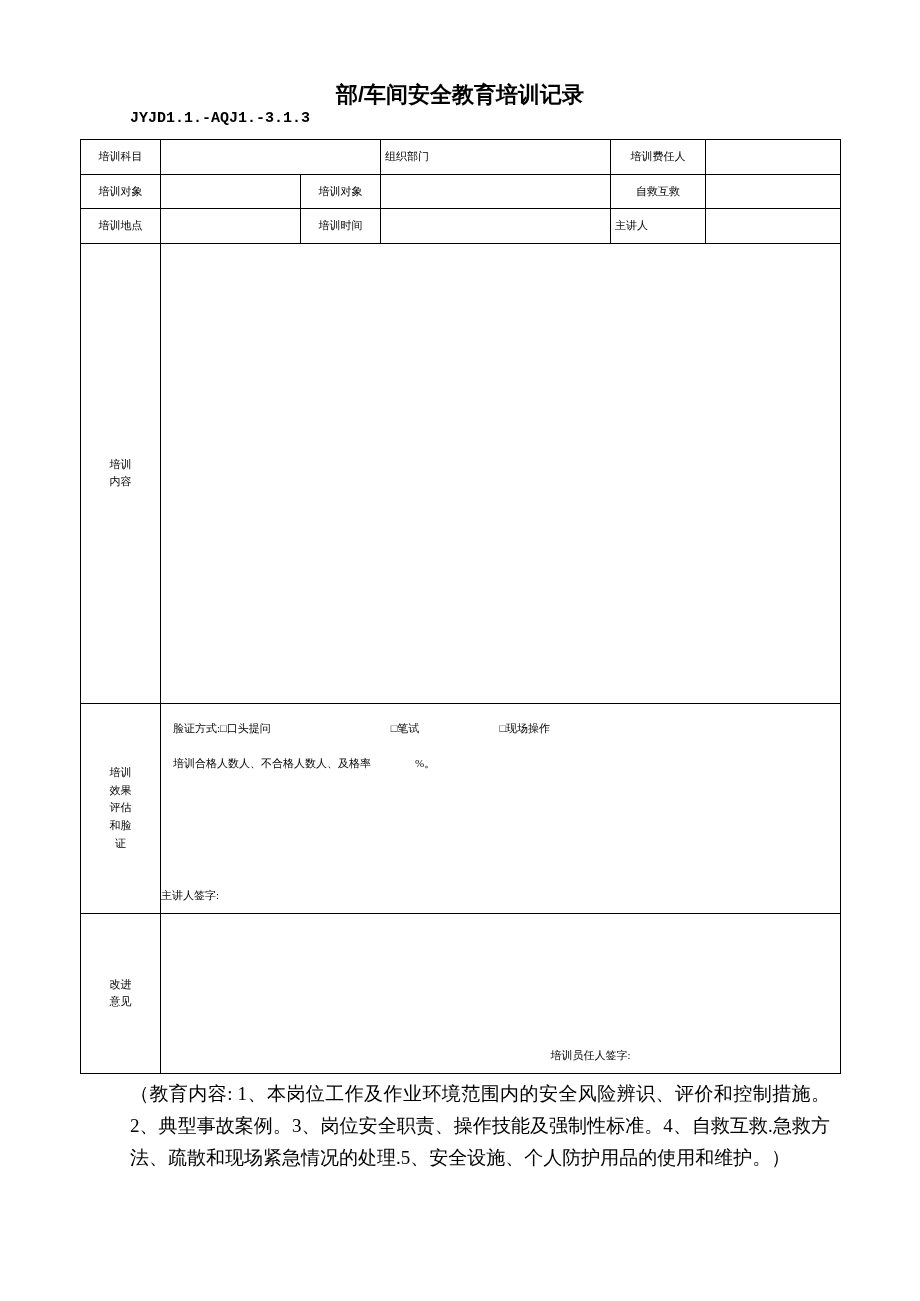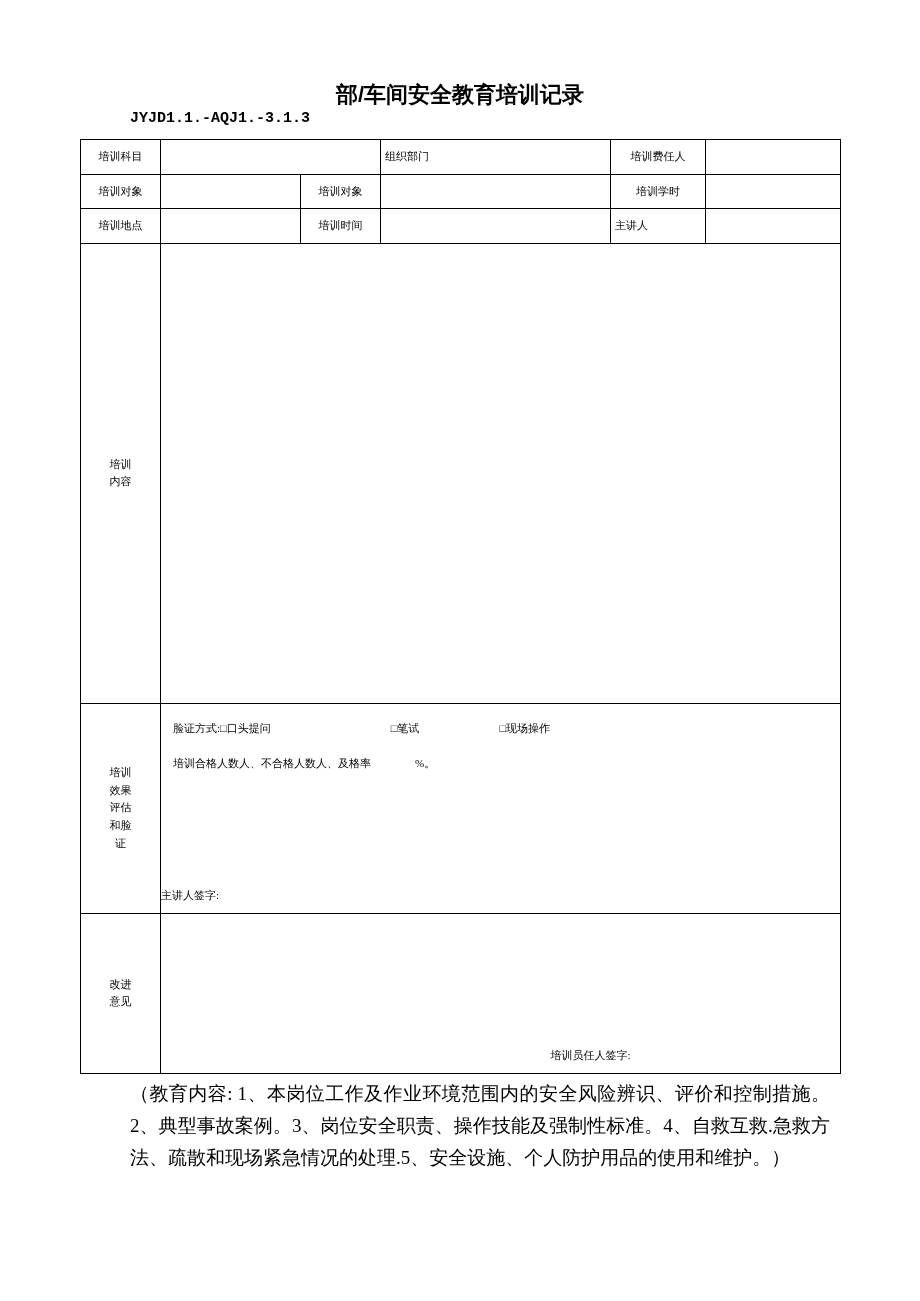--- a/index.html
+++ b/index.html
@@ -102,21 +102,21 @@
       <td colspan="2"></td>
       <td class="label" style="text-align:left;padding-left:4px">组织部门</td>
       <td class="label">培训费任人</td>
       <td></td>
     </tr>
     <tr>
       <td class="label">培训对象</td>
       <td></td>
       <td class="label">培训对象</td>
       <td></td>
-      <td class="label">培训学时</td>
+      <td class="label">自救互救</td>
       <td></td>
     </tr>
     <tr>
       <td class="label">培训地点</td>
       <td></td>
       <td class="label">培训时间</td>
       <td></td>
       <td class="label" style="text-align:left;padding-left:4px">主讲人</td>
       <td></td>
     </tr>

